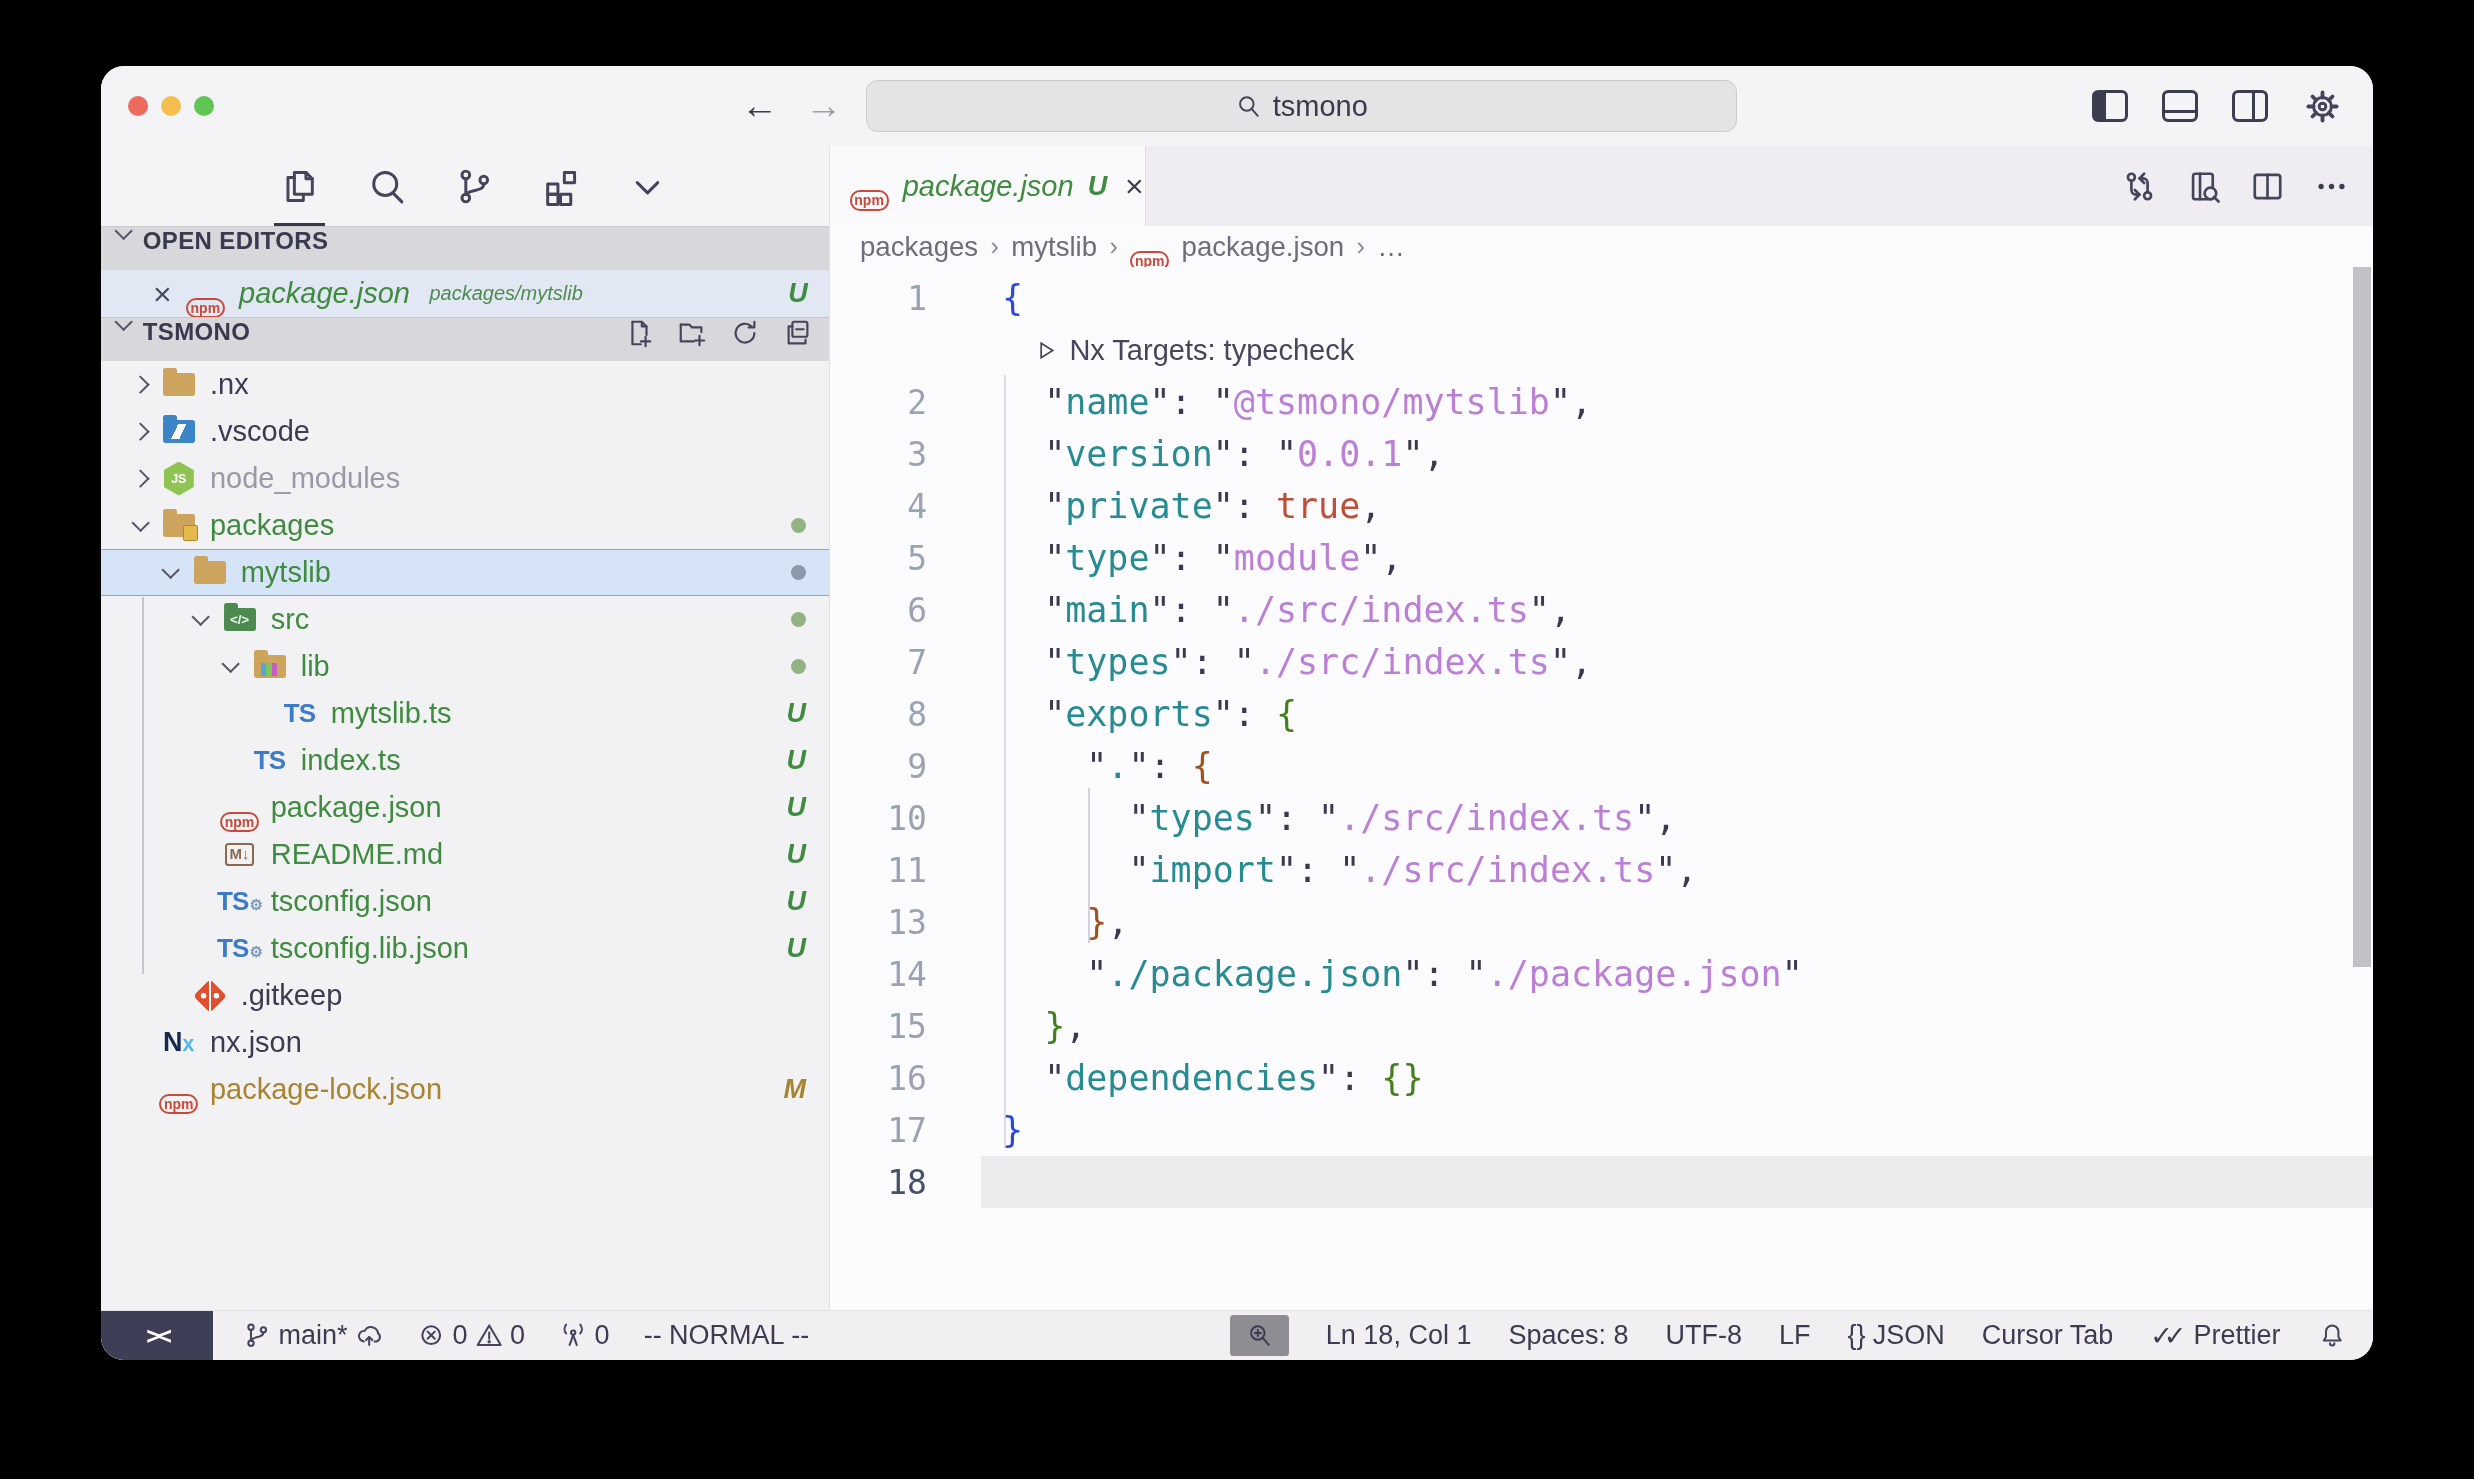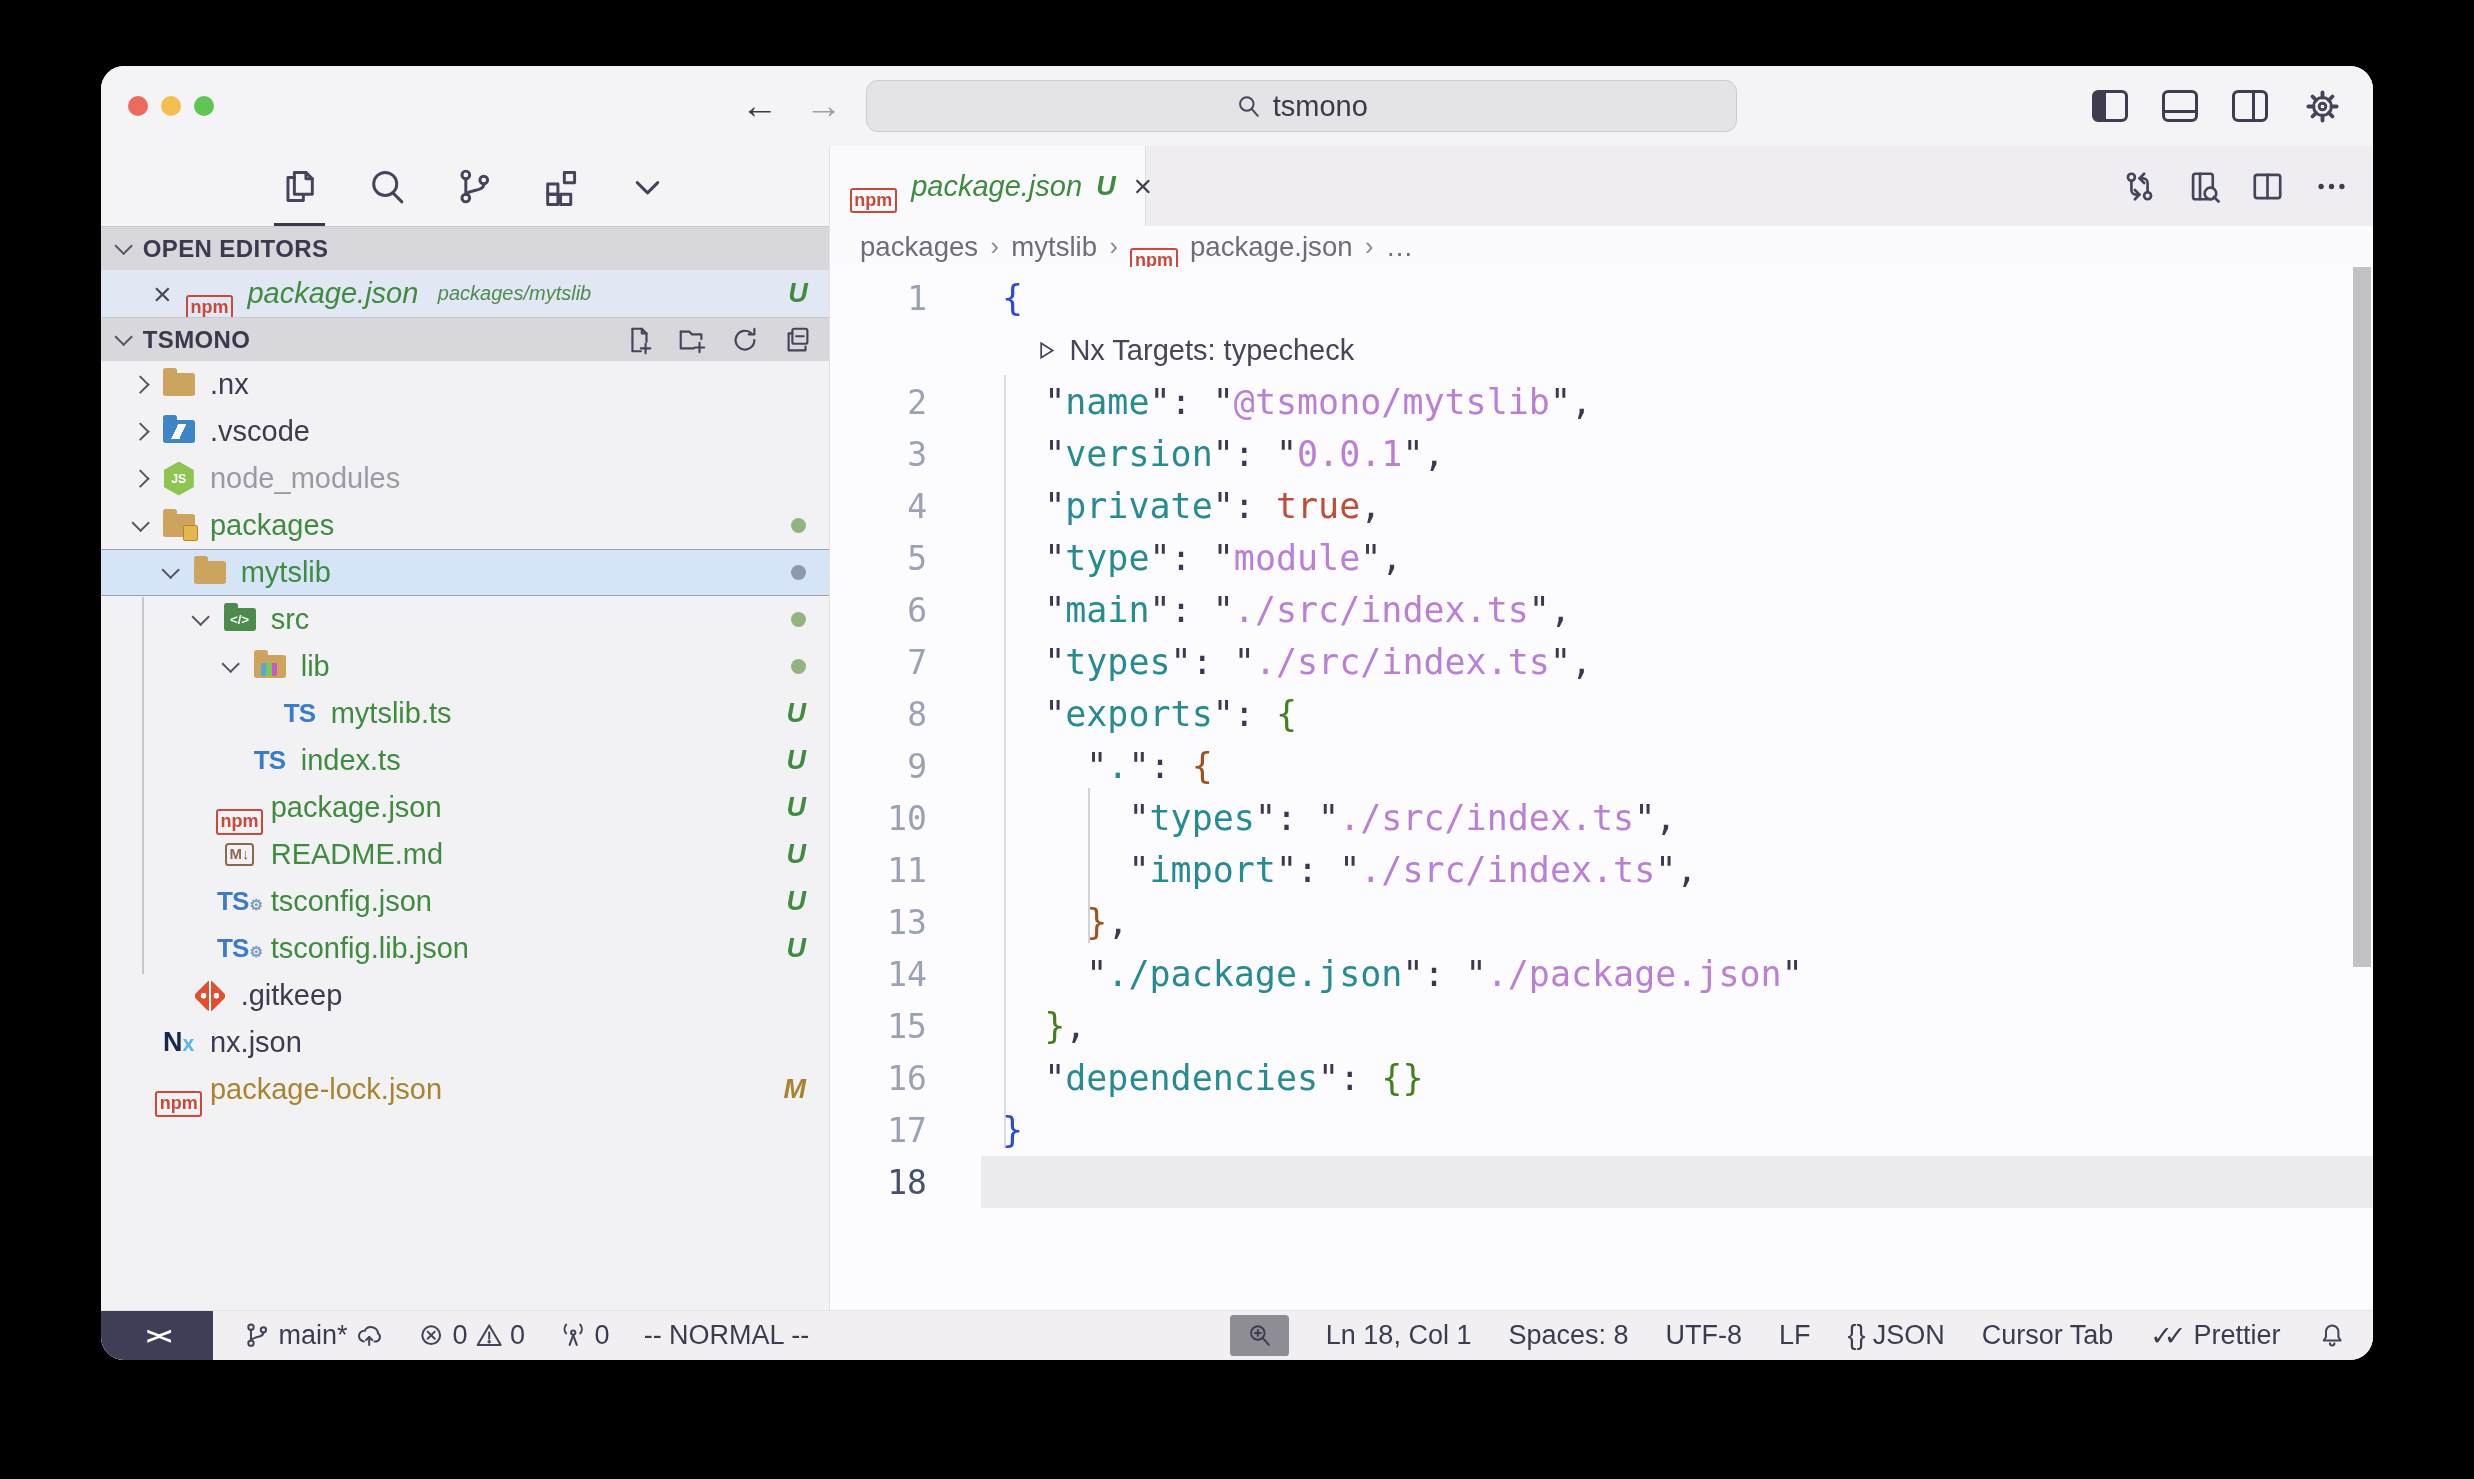--- a/index.html
+++ b/index.html
@@ -25,21 +25,21 @@
   .lyt-right::before{content:"";position:absolute;top:0;bottom:0;right:34%;border-right:3.1px solid #3e3d50;}
 
   
   .main{flex:1;display:flex;min-height:0;}
   .sidebar{width:729px;flex:none;background:#f2f1f4;border-right:1.8px solid #e2e1e5;display:flex;flex-direction:column;min-height:0;}
   .activity{height:80px;flex:none;display:flex;align-items:center;gap:46px;padding-left:178px;background:#f4f3f6;}
   .act{position:relative;height:80px;display:flex;align-items:center;}
   .act.active::after{content:"";position:absolute;left:-5.3px;right:-5.3px;bottom:0;border-bottom:3.6px solid #3a394c;}
   svg.ico{stroke:#45445a;fill:none;stroke-width:2.3;stroke-linecap:round;stroke-linejoin:round;}
 
-  .sechdr{height:44px;flex:none;background:#d8d7db;display:flex;align-items:center;gap:12.4px;padding:0 16px;
+  .sechdr{height:44px;flex:none;background:#d8d7db;display:flex;align-items:flex-start;gap:12.4px;padding:0 16px;
     font-size:24px;font-weight:bold;color:#3a394e;letter-spacing:0.4px;border-top:0.9px solid #c9c8cd;}
   .sechdr .spacer{flex:1;}
   .hdricons{display:flex;gap:23px;align-items:center;}
   .chv{width:13.3px;height:13.3px;border-right:2.7px solid #555462;border-bottom:2.7px solid #555462;flex:none;display:inline-block;}
   .chv.down{transform:rotate(45deg) translate(-1.8px,-1.8px);}
   .chv.right{transform:rotate(-45deg);}
 
   .oerow{height:47px;flex:none;background:#e2e8f3;display:flex;align-items:center;gap:14.2px;padding:0 21.3px 0 52px;font-size:29px;}
   .oerow .close{color:#4a495c;font-size:32px;line-height:1;}
   .green{color:#3f8b3f;} .gold{color:#a8842e;} .dim{color:#9a99a6;} .dark{color:#3c3b4f;}
@@ -69,21 +69,21 @@
      display:flex;align-items:center;justify-content:center;color:#fff;font-weight:bold;font-size:12.4px;}
   .folder-packages .fldr::after{content:"";position:absolute;right:-3.6px;bottom:-3.6px;width:13.3px;height:13.3px;
      background:#e3b84d;border:1.8px solid #b9832c;border-radius:1.8px;}
   .folder-src .fldr{background:#4d8a50;}
   .folder-src .fldr::after{content:"</>";position:absolute;inset:0;color:#eaffea;font-size:13.3px;font-weight:bold;
      display:flex;align-items:center;justify-content:center;}
   .folder-lib .fldr::after{content:"";position:absolute;bottom:1.8px;left:7.1px;width:16px;height:13.3px;
      background:linear-gradient(90deg,#58a6d8 0 5.3px,#7ac75a 5.3px 10.7px,#c65ac7 10.7px 16px);border-radius:0.9px;}
   .tsi{color:#3b7bc8;font-weight:bold;font-size:26px;letter-spacing:-0.9px;}
   .ts-config .tsi::after{content:"⚙";font-size:15px;color:#7b9cc0;margin-left:0.9px;}
-  .npmbox{border:2.7px solid #c74a3b;color:#c74a3b;border-radius:3px;font-weight:bold;font-size:18px;
+  .npmbox{border:2.7px solid #c74a3b;color:#c74a3b;border-radius:10px;font-weight:bold;font-size:14px;
      padding:0px 2.7px;line-height:1.2;letter-spacing:0;margin-top:29px;}
   .mdbox{border:2.7px solid #8a6a4f;color:#8a6a4f;border-radius:3.6px;font-weight:bold;font-size:15px;padding:0 2.7px;line-height:1.25;}
   .gitd{width:24px;height:24px;background:#e0502e;border-radius:4.4px;transform:rotate(45deg);position:relative;}
   .gitd::after{content:"";position:absolute;inset:0;
      background:radial-gradient(circle at 30% 68%,#fff 2.7px,transparent 3.1px),
                 radial-gradient(circle at 68% 30%,#fff 2.7px,transparent 3.1px),
                 linear-gradient(45deg,transparent 46%,#fff 46% 54%,transparent 54%);}
   .nxi{font-weight:bold;font-size:27px;color:#16294d;}
   .nxi::after{content:"x";color:#53b9e8;font-size:21.3px;}
 

